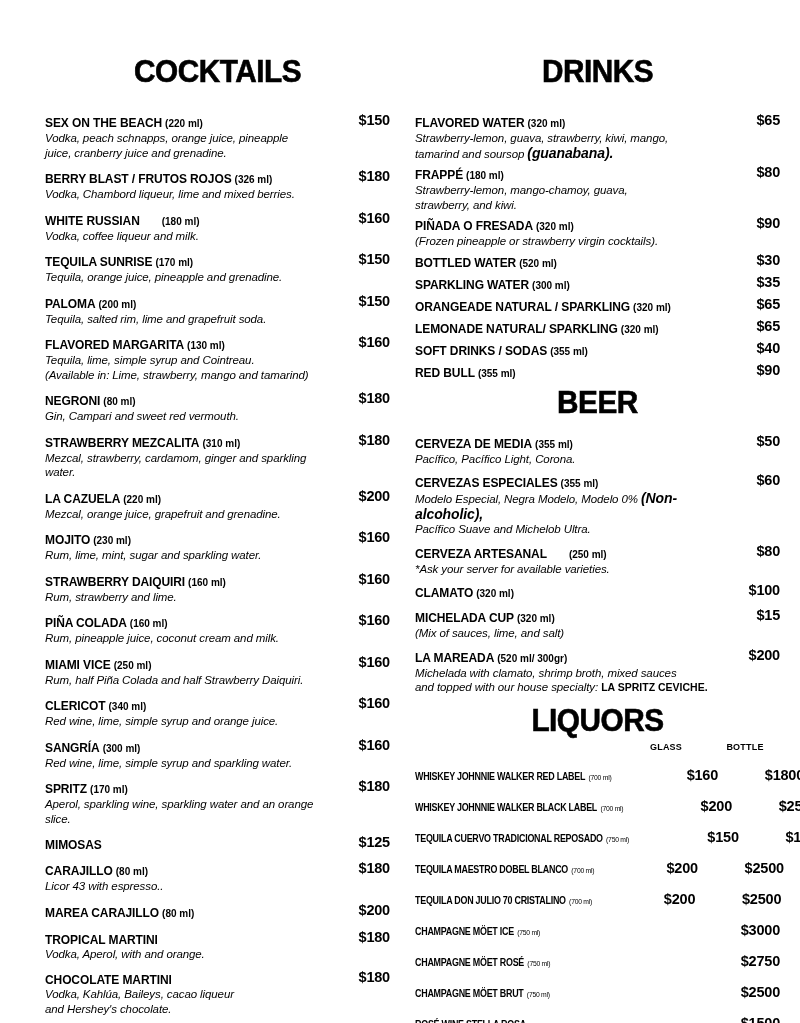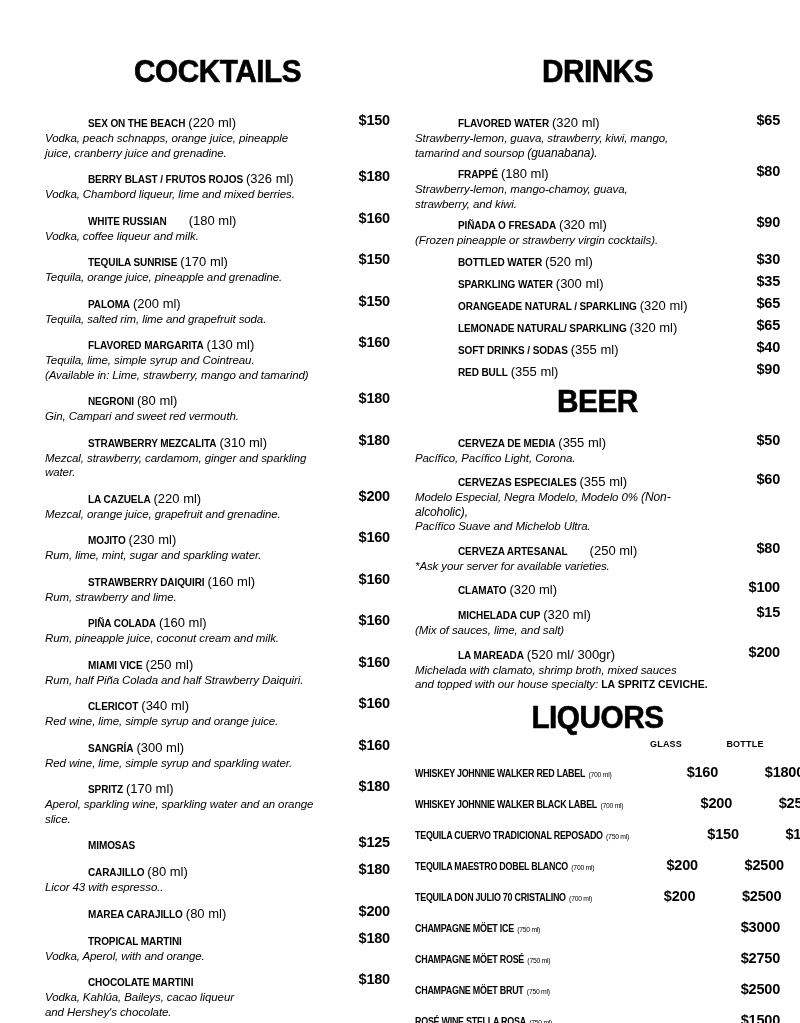--- a/index.html
+++ b/index.html
@@ -32,41 +32,40 @@
   h1.title-beer   { margin-top: 4px;  margin-bottom: 18px; }
   h1.title-liquors{ margin-top: 10px; margin-bottom: 6px; }
 
   .item { position: relative; margin-bottom: 11px; padding-right: 62px; }
   .col-right .items-drinks .item { margin-bottom: 6px; }
   .col-right .items-beer   .item { margin-bottom: 9px; }
 
   .name-row { line-height: 14px; }
   .name {
     font-weight: bold;
-    font-size: 10px;
+    font-size: 12px;
     letter-spacing: -0.1px;
     white-space: nowrap;
-    margin-left: 43px;
-  }
-  .size { font-size: 13px; font-weight: normal; margin-left: 3px; white-space: nowrap; }
+  }
+  .size { font-size: 10px; font-weight: bold; margin-left: 3px; white-space: nowrap; }
   .size.gap { margin-left: 22px; }
 
   .price {
     position: absolute;
     right: -62px; 
     top: -3px;
     font-weight: bold;
     font-size: 14.5px;
     letter-spacing: -0.2px;
   }
   .item { margin-right: 62px; padding-right: 0; }
   .item .price { right: -62px; width: 60px; text-align: right; }
 
   .desc { font-style: italic; font-size: 11.5px; line-height: 14.5px; letter-spacing: -0.1px; }
-  .desc .seg-small { font-size: 12px; }
+  .desc .seg-small { font-size: 14px; font-weight: bold; }
   .desc .seg-bold  { font-weight: bold; font-style: normal; font-size: 10.5px; letter-spacing: 0; }
 
   
   .liq-header, .liq-row {
     display: grid;
     grid-template-columns: 1fr 56px 70px;
     column-gap: 16px;
     align-items: baseline;
   }
   .liq-header { margin: 0 0 14px 0; }

